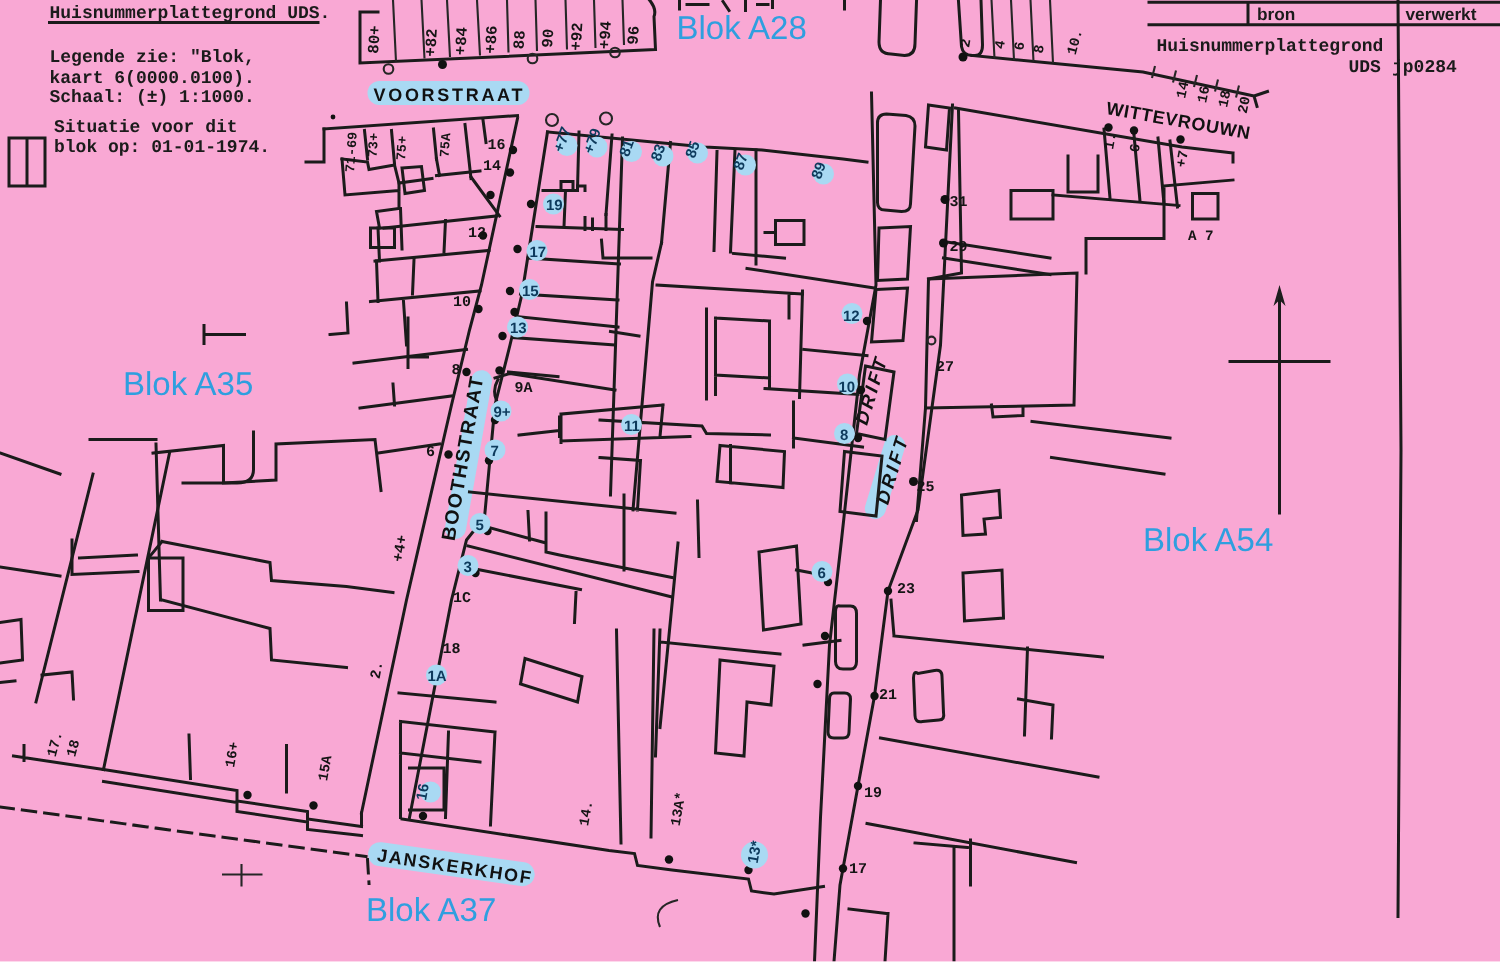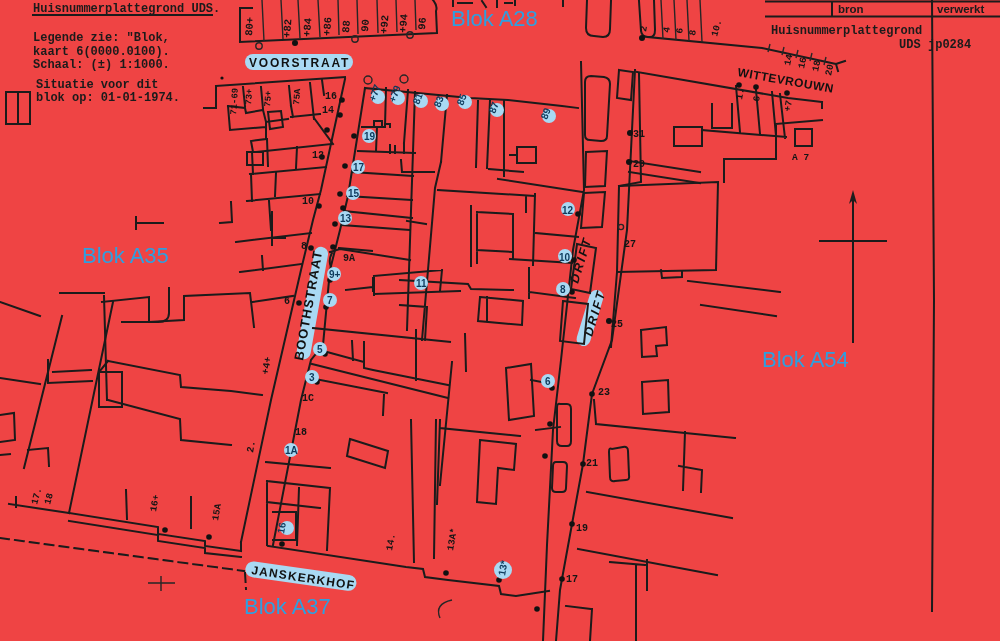--- a/index.html
+++ b/index.html
@@ -1,16 +1,16 @@
 <!DOCTYPE html>
 <html><head>
 <meta charset="utf-8">
 <style>
   html,body{margin:0;padding:0;background:#ffffff;}
-  #page{position:relative;width:1000px;height:641px;background:#ef4444;overflow:hidden;}
+  #page{position:relative;width:1000px;height:641px;background:#f9a8d4;overflow:hidden;}
   svg{display:block;}
   .ink{stroke:#1b1b1b;fill:none;stroke-width:2;stroke-linecap:square;stroke-linejoin:miter;}
   .thin{stroke:#262626;fill:none;stroke-width:1.4;}
   .mono{font-family:"Liberation Mono",monospace;font-weight:bold;fill:#1b1b1b;}
   .sans{font-family:"Liberation Sans",sans-serif;fill:#1b1b1b;}
   .blok{font-family:"Liberation Sans",sans-serif;font-size:22px;fill:#2f9fdf;}
   .street{font-family:"Liberation Sans",sans-serif;font-weight:bold;fill:#111;}
   .num{font-family:"Liberation Mono",monospace;font-weight:bold;fill:#151515;}
   .numb{font-family:"Liberation Sans",sans-serif;font-weight:bold;fill:#0d3a5c;}
   .hl{fill:#a9d9f3;}

